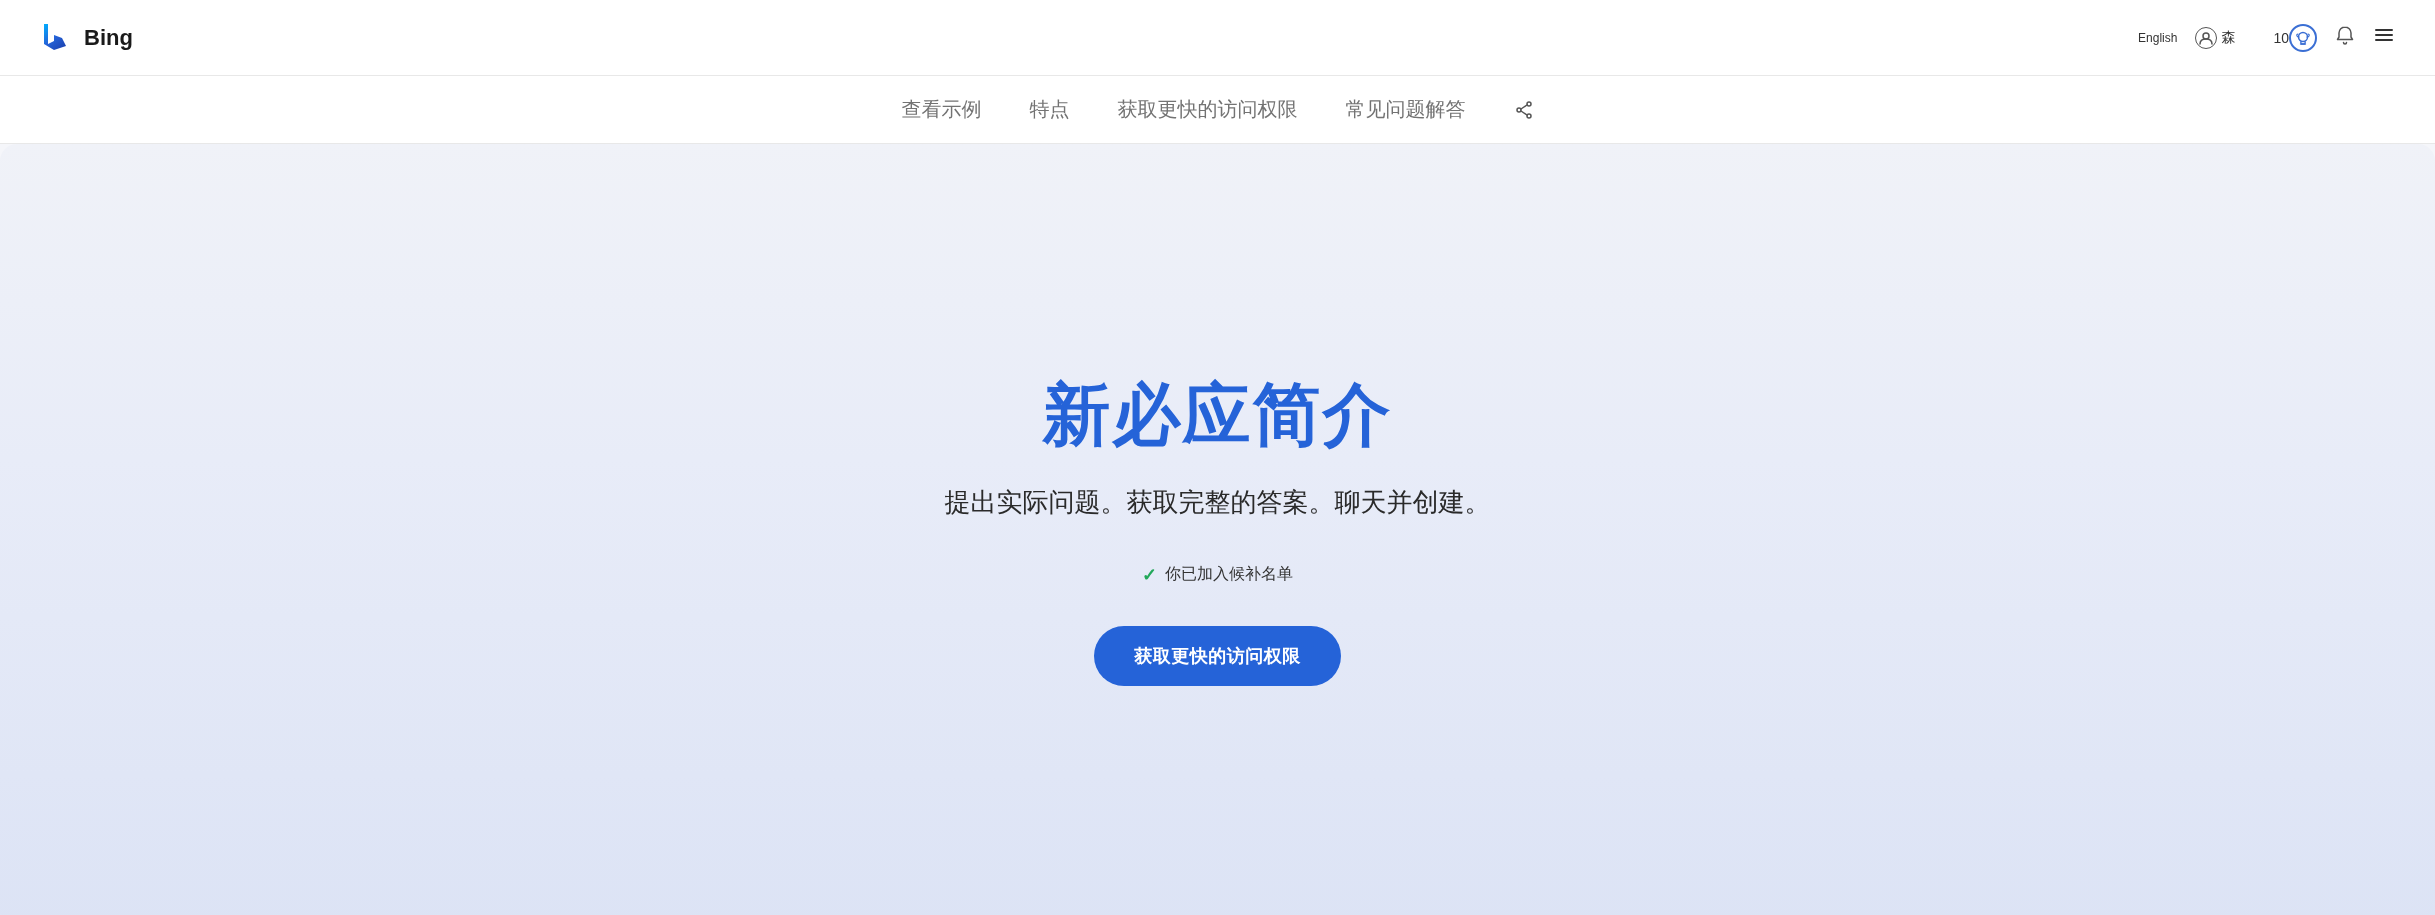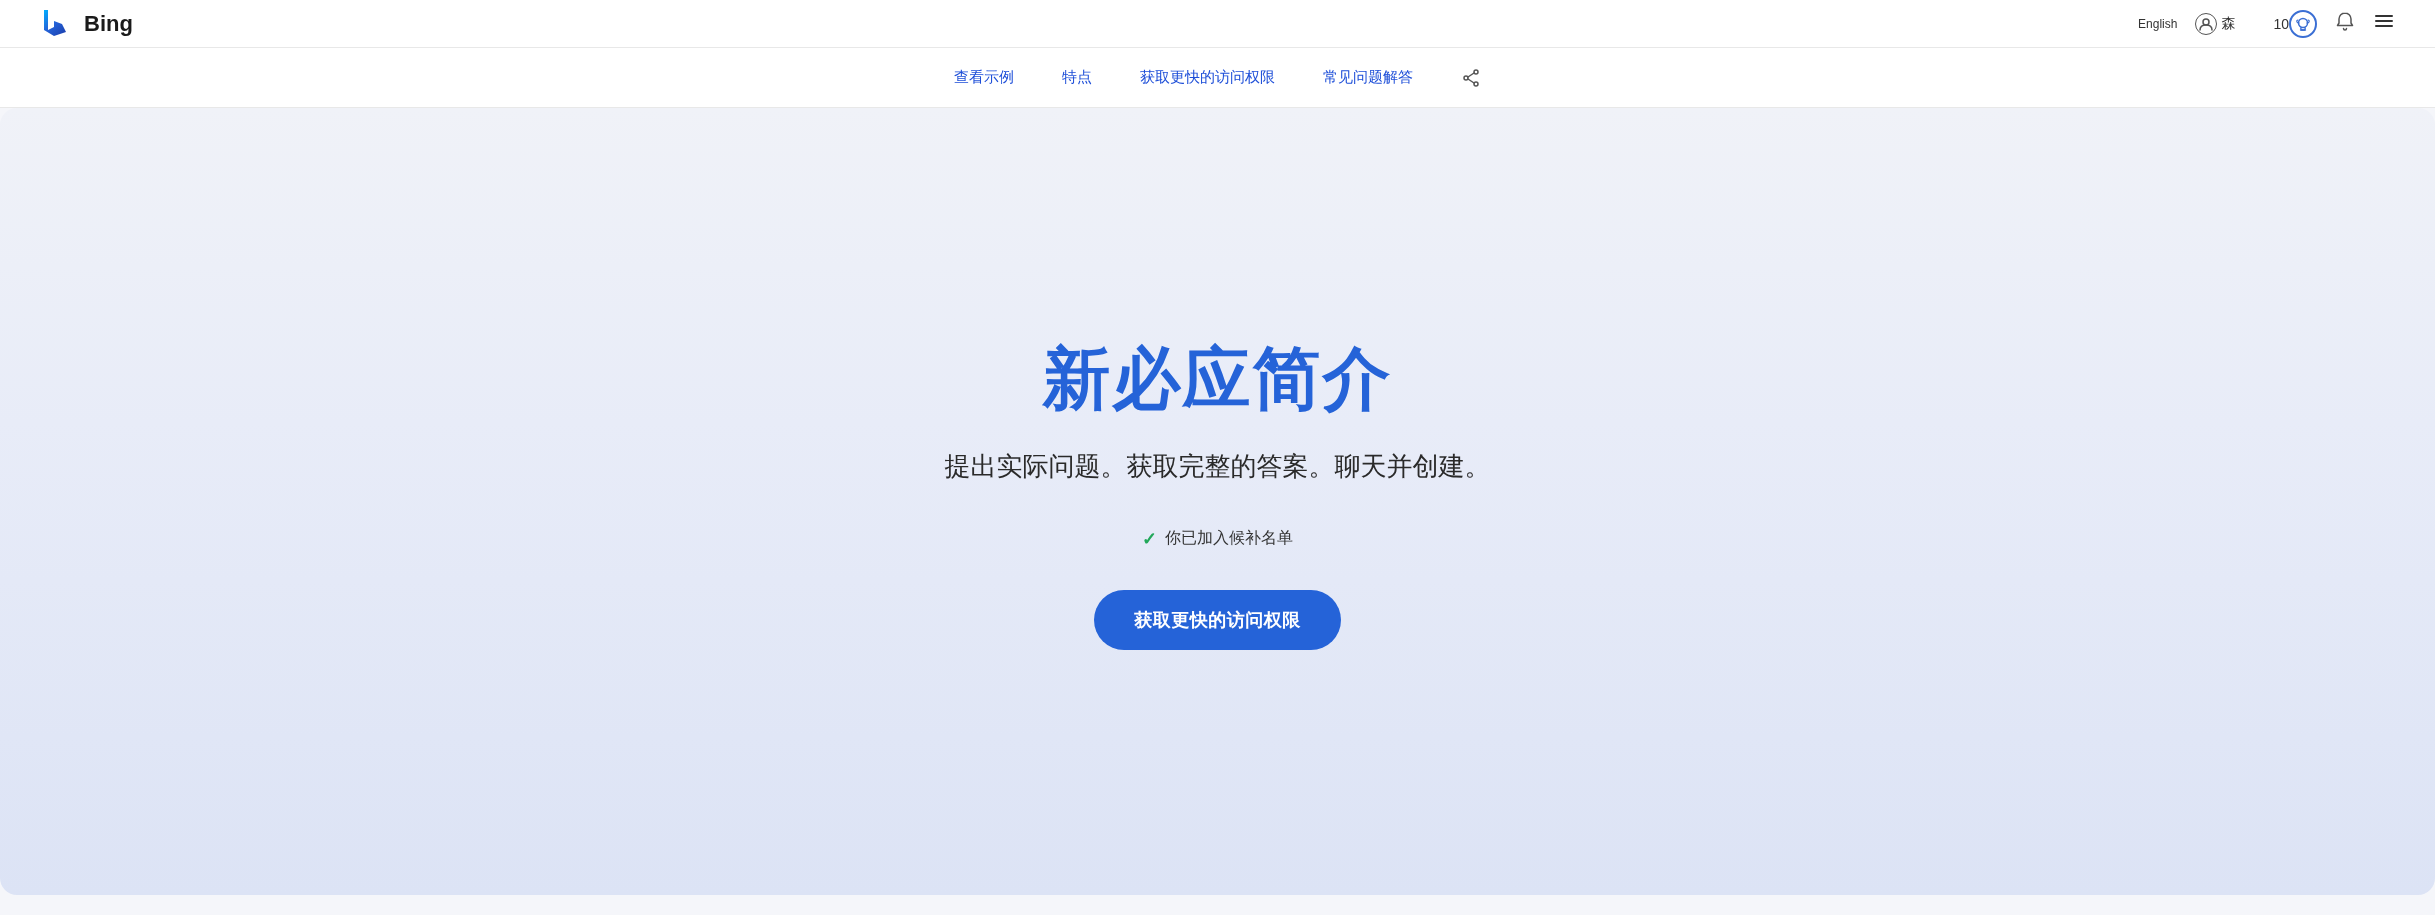--- a/index.html
+++ b/index.html
@@ -14,21 +14,21 @@
       min-height: 100vh;
       overflow-x: hidden;
     }
 
     
     .header {
       display: flex;
       align-items: center;
       justify-content: space-between;
       padding: 0 40px;
-      height: 48px;
+      height: 76px;
       background: #fff;
       border-bottom: 1px solid #e8e8e8;
       position: sticky;
       top: 0;
       z-index: 100;
     }
 
     .logo-area {
       display: flex;
       align-items: center;
@@ -134,22 +134,22 @@
       display: flex;
       align-items: center;
       justify-content: center;
       gap: 48px;
       padding: 16px 0;
       background: #fff;
       border-bottom: 1px solid #e8e8e8;
     }
 
     .sub-nav-item {
-      font-size: 15px;
-      color: #1d4ed8;
+      font-size: 20px;
+      color: #737373;
       cursor: pointer;
       background: none;
       border: none;
       font-family: inherit;
       padding: 4px 0;
     }
 
     .share-icon-btn {
       background: none;
       border: none;

